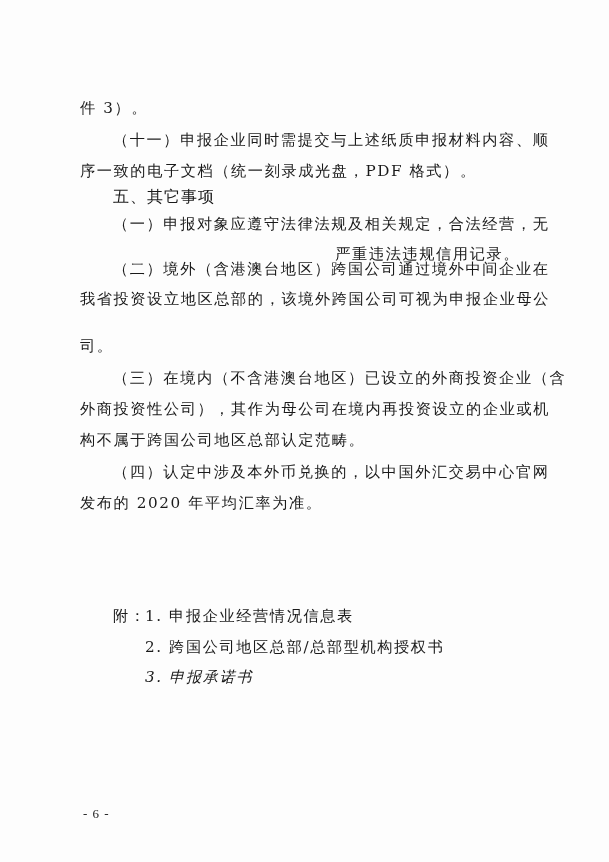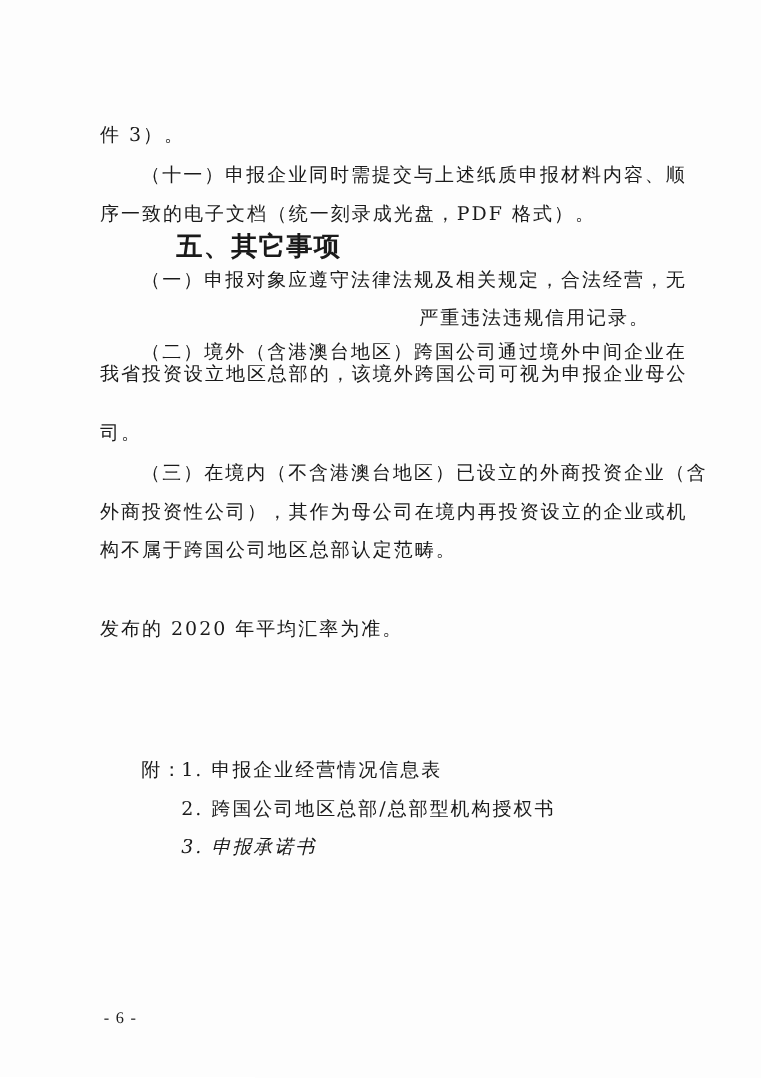--- a/index.html
+++ b/index.html
@@ -29,24 +29,23 @@
       line-height: 22px;
       font-size: 15.2px;
       letter-spacing: 1.6px;
       white-space: nowrap;
       overflow: visible;
     }
     .indent { left: 113px; width: 410px; }
     .heading {
       left: 113px;
       font-family: "DejaVu Sans", "Liberation Sans", sans-serif;
-      font-weight: bold;
-      font-size: 21px;
+      font-weight: normal;
+      font-size: 16px;
       letter-spacing: 1px;
-      margin-left: 28px;
     }
     .attach-label { left: 113px; }
     .attach-item { left: 145px; }
     .page-number {
       position: absolute;
       left: 83px;
       top: 806px;
       font-size: 13px;
       line-height: 16px;
       letter-spacing: 1px;
@@ -61,28 +60,29 @@
   <div class="line" style="top:97px;">件 3）。</div>
 
   <div class="line indent" style="top:129px;">（十一）申报企业同时需提交与上述纸质申报材料内容、顺</div>
   <div class="line" style="top:160px;">序一致的电子文档（统一刻录成光盘，PDF 格式）。</div>
 
   <div class="line heading" style="top:186px;">五、其它事项</div>
 
   <div class="line indent" style="top:213px;">（一）申报对象应遵守法律法规及相关规定，合法经营，无</div>
   <div class="line" style="top:243px;text-align:right;">严重违法违规信用记录。</div>
 
-  <div class="line indent" style="top:270px;">（二）境外（含港澳台地区）跨国公司通过境外中间企业在</div>
+  <div class="line indent" style="top:258px;">（二）境外（含港澳台地区）跨国公司通过境外中间企业在</div>
   <div class="line" style="top:288px;">我省投资设立地区总部的，该境外跨国公司可视为申报企业母公</div>
   <div class="line" style="top:335px;">司。</div>
 
   <div class="line indent" style="top:367px;">（三）在境内（不含港澳台地区）已设立的外商投资企业（含</div>
   <div class="line" style="top:398px;">外商投资性公司），其作为母公司在境内再投资设立的企业或机</div>
   <div class="line" style="top:429px;">构不属于跨国公司地区总部认定范畴。</div>
 
+  <div class="line indent" style="top:461px;">（四）认定中涉及本外币兑换的，以中国外汇交易中心官网</div>
   <div class="line" style="top:492px;">发布的 2020 年平均汇率为准。</div>
 
 
   <div class="line attach-label" style="top:605px; width:40px;">附：</div>
   <div class="line attach-item" style="top:605px; width:360px;">1. 申报企业经营情况信息表</div>
   <div class="line attach-item" style="top:636px; width:360px;">2. 跨国公司地区总部/总部型机构授权书</div>
   <div class="line attach-item" style="top:666px; width:360px;font-style:italic;">3. 申报承诺书</div>
 
   <div class="page-number">- 6 -</div>
 </div>

